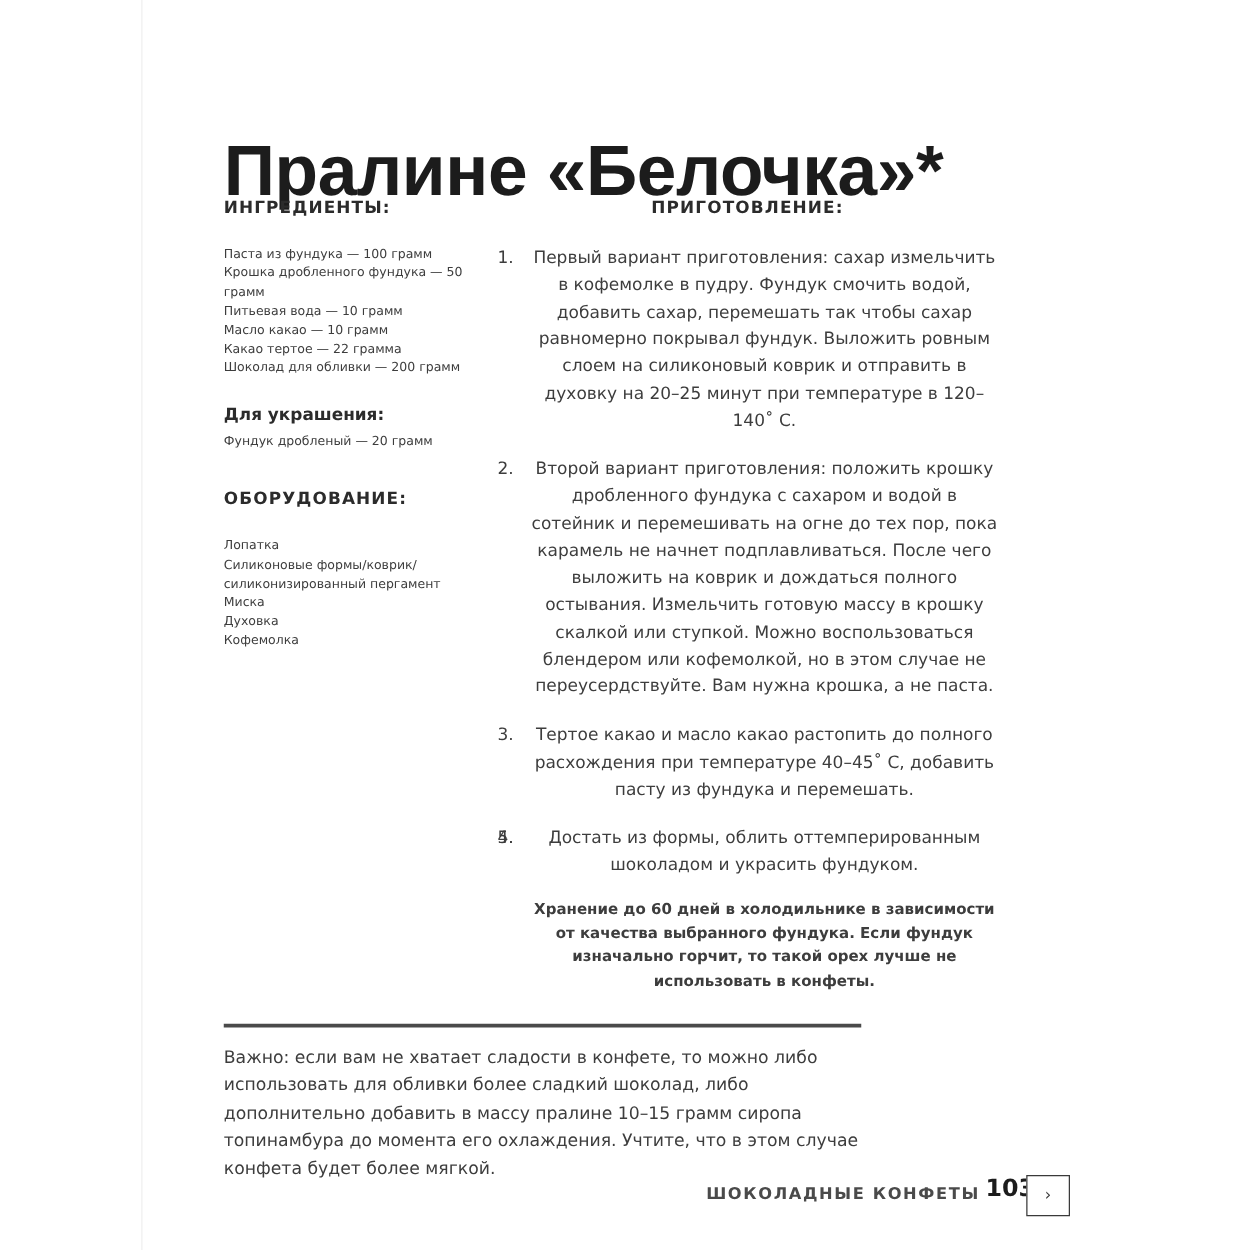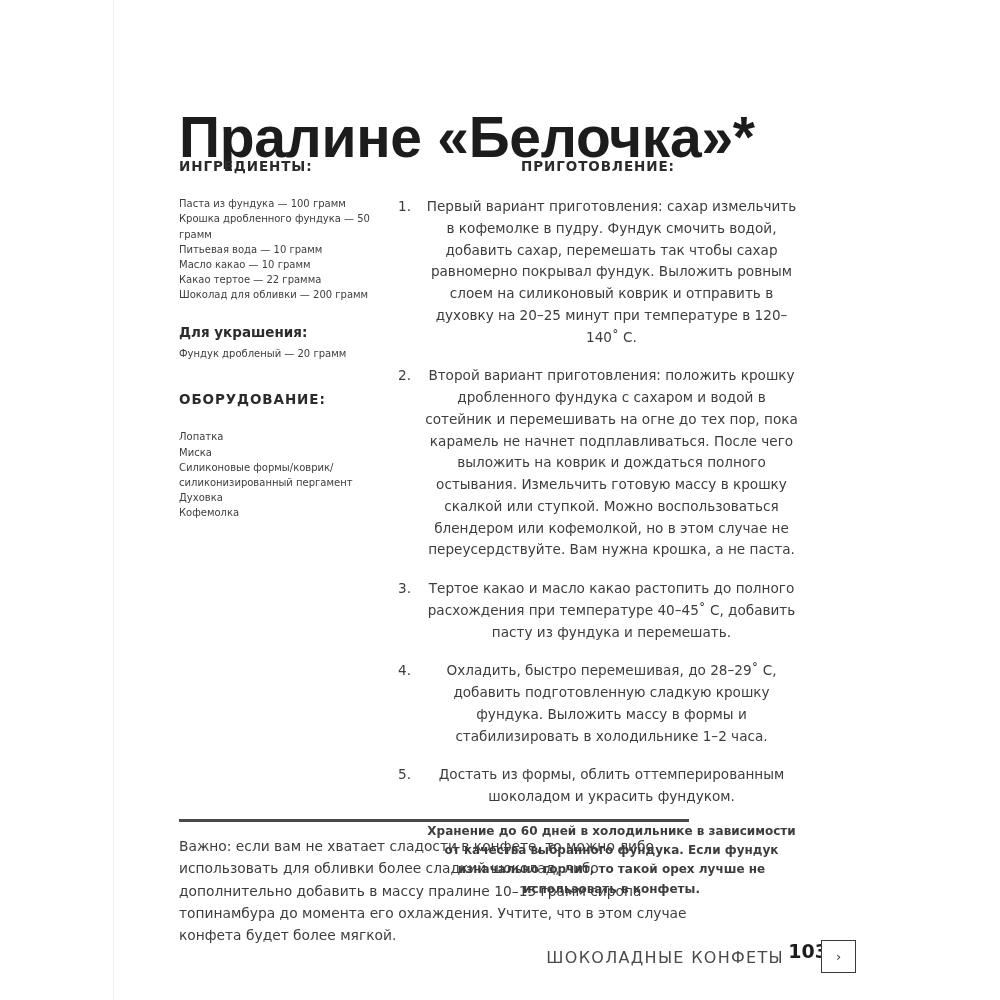--- a/index.html
+++ b/index.html
@@ -151,25 +151,26 @@
     position: absolute;
     left: 0;
     top: 938px;
     width: 1000px;
     height: 44px;
   }
   .footer-label {
     position: absolute;
     right: 216px;
     top: 10px;
-    font-size: 16px;
+    font-size: 13px;
     letter-spacing: 1.3px;
     text-transform: uppercase;
     color: #4a4a4a;
     white-space: nowrap;
+    font-weight: bold;
   }
   .footer-page {
     position: absolute;
     right: 172px;
     top: 2px;
     font-size: 19px;
     font-weight: 700;
     color: #1c1c1c;
   }
   .next-btn {
@@ -220,22 +221,22 @@
     <ul class="deco-list">
       <li>Фундук дробленый — 20 грамм</li>
     </ul>
 
     <div class="gap-equip"></div>
 
     <div class="section-head">Оборудование:</div>
 
     <ul class="equip-list">
       <li>Лопатка</li>
+      <li>Силиконовые формы/коврик/силиконизированный пергамент</li>
       <li>Миска</li>
-      <li>Силиконовые формы/коврик/силиконизированный пергамент</li>
       <li>Духовка</li>
       <li>Кофемолка</li>
     </ul>
   </div>
 
   <div class="col-right">
 
     <div class="section-head">Приготовление:</div>
 
     <ol class="steps">
@@ -246,21 +247,20 @@
       <li class="step">
         <span class="num">2.</span>
         <span>Второй вариант приготовления: положить крошку дробленного фундука с сахаром и водой в сотейник и перемешивать на огне до тех пор, пока карамель не начнет подплавливаться. После чего выложить на коврик и дождаться полного остывания. Измельчить готовую массу в крошку скалкой или ступкой. Можно воспользоваться блендером или кофемолкой, но в этом случае не переусердствуйте. Вам нужна крошка, а не паста.</span>
       </li>
       <li class="step">
         <span class="num">3.</span>
         <span>Тертое какао и масло какао растопить до полного расхождения при температуре 40–45˚ С, добавить пасту из фундука и перемешать.</span>
       </li>
       <li class="step">
         <span class="num">4.</span>
-        <span>Охладить, быстро перемешивая, до 28–29˚ С, добавить подготовленную сладкую крошку фундука. Выложить массу в формы и стабилизировать в холодильнике 1–2 часа.</span>
       </li>
       <li class="step">
         <span class="num">5.</span>
         <span>Достать из формы, облить оттемперированным шоколадом и украсить фундуком.</span>
       </li>
     </ol>
 
     <div class="storage-note">Хранение до 60 дней в холодильнике в зависимости от качества выбранного фундука. Если фундук изначально горчит, то такой орех лучше не использовать в конфеты.</div>
   </div>
 

